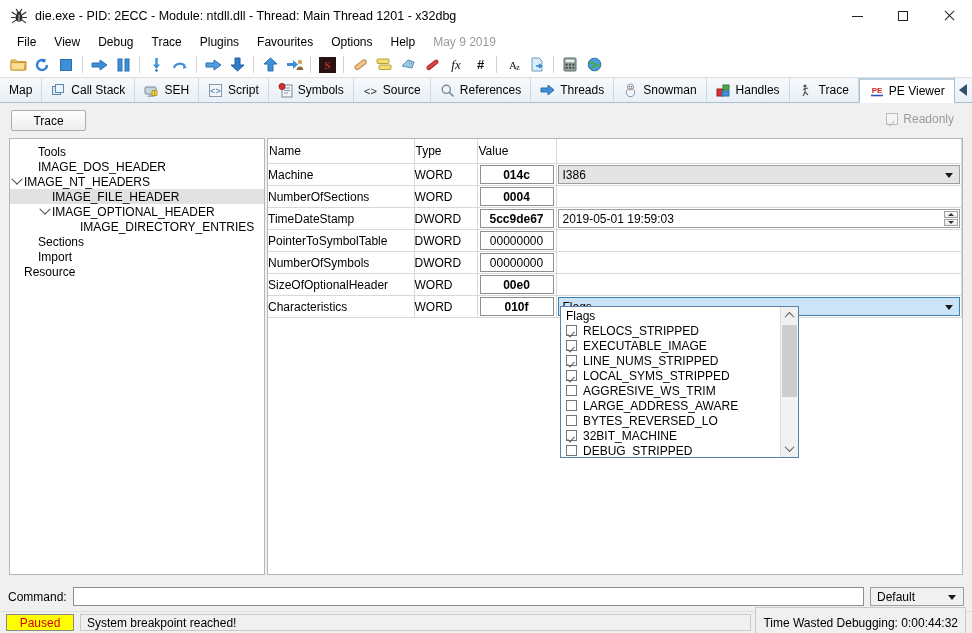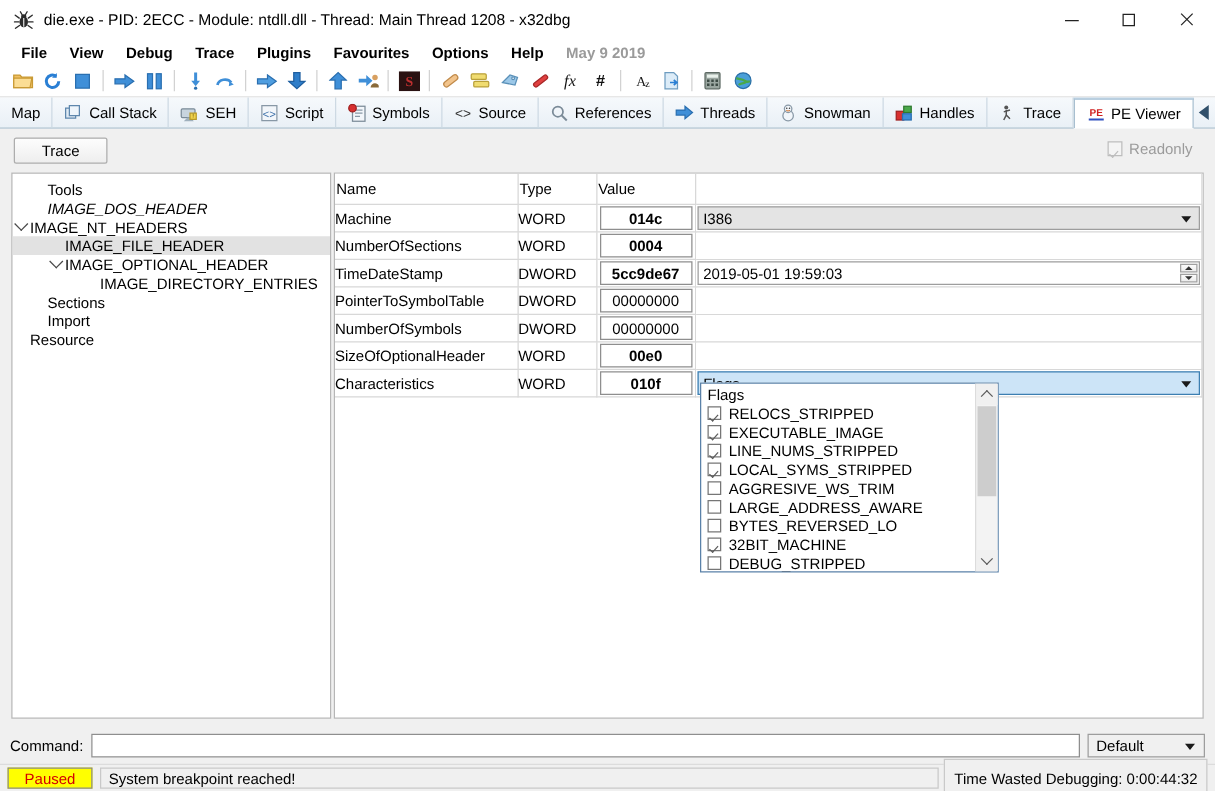--- a/index.html
+++ b/index.html
@@ -21,21 +21,21 @@
   .wbtn{width:46px;height:32px;display:flex;align-items:center;justify-content:center;cursor:default;}
   .wmin{width:11px;height:1px;background:#222;}
   .wmax{width:10px;height:10px;border:1px solid #222;box-sizing:border-box;}
   .wclose{position:relative;width:12px;height:12px;}
   .wclose:before,.wclose:after{content:"";position:absolute;left:0;top:5px;width:13px;height:1px;background:#222;}
   .wclose:before{transform:rotate(45deg);}
   .wclose:after{transform:rotate(-45deg);}
 
   
   .menubar{position:absolute;left:0;top:32px;width:972px;height:20px;background:#ffffff;
-    display:flex;align-items:center;padding-left:8px;box-sizing:border-box;font-weight:bold;}
+    display:flex;align-items:center;padding-left:8px;box-sizing:border-box;}
   .menu-item{padding:1px 9px;font-size:12px;color:#000;cursor:default;white-space:nowrap;}
   .menu-date{padding:1px 9px;font-size:12px;color:#9a9a9a;white-space:nowrap;}
 
   
   .toolbar{position:absolute;left:0;top:52px;width:972px;height:26px;background:#ffffff;
     display:flex;align-items:center;padding-left:6px;box-sizing:border-box;border-bottom:1px solid #dfdfdf;}
   .tbtn{width:24px;height:22px;display:flex;align-items:center;justify-content:center;cursor:default;flex:0 0 auto;}
   .tsep{width:1px;height:17px;background:#d2d2d2;margin:0 4px;flex:0 0 auto;}
 
   
@@ -155,21 +155,21 @@
           <line x1="5.2" y1="10.5" x2="1.6" y2="10.5"></line>
             <line x1="12.8" y1="10.5" x2="16.4" y2="10.5"></line>
           <line x1="5.6" y1="13.4" x2="2.4" y2="15.6"></line>
             <line x1="12.4" y1="13.4" x2="15.6" y2="15.6"></line>
           <line x1="7.7" y1="4.8" x2="6.3" y2="2.4"></line>
             <line x1="10.3" y1="4.8" x2="11.7" y2="2.4"></line>
         </g>
         <line x1="9" y1="7.3" x2="9" y2="14.4" stroke="#f2f2f2" stroke-width="0.9"></line>
       </svg>
     </div>
-    <div class="tb-title">die.exe - PID: 2ECC - Module: ntdll.dll - Thread: Main Thread 1208 - x32dbg</div>
+    <div class="tb-title">die.exe - PID: 2ECC - Module: ntdll.dll - Thread: Main Thread 1201 - x32dbg</div>
     <div class="wbtns">
       <div class="wbtn">
           <div class="wmin"></div>
         </div>
       <div class="wbtn">
           <div class="wmax"></div>
         </div>
       <div class="wbtn close">
           <div class="wclose"></div>
         </div>
@@ -460,21 +460,21 @@
   <div class="readonly">
     <span class="ro-box"></span>
     <span>Readonly</span>
   </div>
 
   <div class="tree-panel">
     <div class="tree-row" style="padding-left:14px;">
       <span class="tw"></span>
       <span class="tlabel">Tools</span>
     </div>
-    <div class="tree-row" style="padding-left:14px;font-style:italic;">
+    <div class="tree-row" style="padding-left:14px;">
       <span class="tw"></span>
       <span class="tlabel">IMAGE_DOS_HEADER</span>
     </div>
     <div class="tree-row">
       <span class="tw">
           <span class="chev"></span>
         </span>
       <span class="tlabel">IMAGE_NT_HEADERS</span>
     </div>
     <div class="tree-row sel" style="padding-left:42px;">

